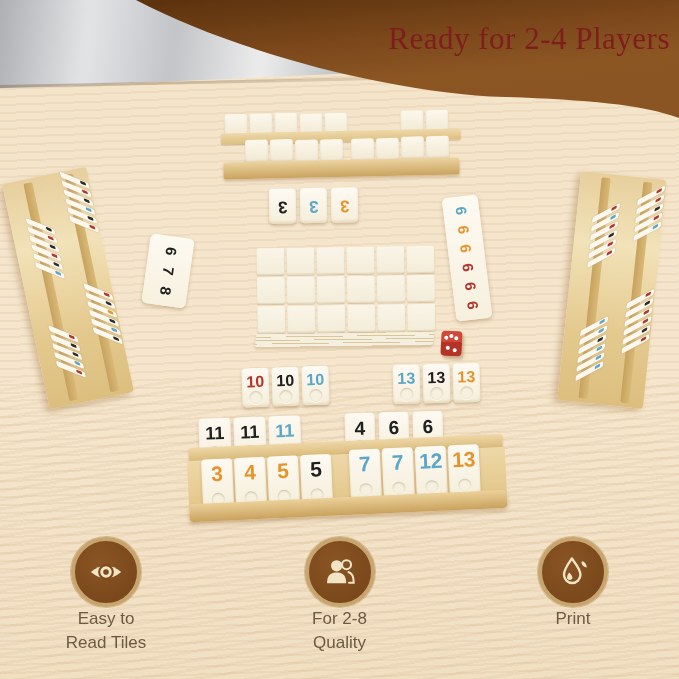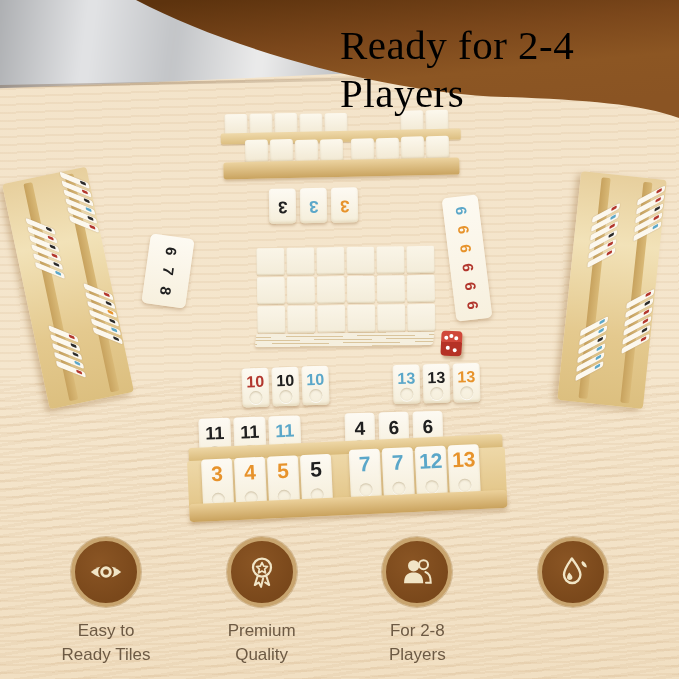--- a/index.html
+++ b/index.html
@@ -17,22 +17,22 @@
       linear-gradient(180deg,#f3e3c9 0%,#f5e6cd 55%,#f1dfc2 100%);
     clip-path:polygon(0 13%, 30% 11.8%, 62% 10.3%, 100% 8.4%, 100% 100%, 0 100%);}
   .grain-lower{position:absolute;left:0;top:380px;width:679px;height:299px;z-index:1;
     background:repeating-linear-gradient(171deg, rgba(180,135,82,.08) 0 3px, rgba(0,0,0,0) 3px 9px);}
   .table-edge{position:absolute;left:0;top:85px;width:460px;height:3px;z-index:2;
     background:linear-gradient(90deg,rgba(110,80,50,.35),rgba(110,80,50,.12));
     transform:rotate(-1.2deg);transform-origin:left center;}
 
   
   .banner{position:absolute;left:0;top:0;width:679px;height:140px;z-index:5;}
-  .banner-text{position:absolute;left:340px;top:21px;width:330px;z-index:6;text-align:left;
-    font-family:"Liberation Serif",serif;font-size:41px;letter-spacing:.5px;color:#000000;}
+  .banner-text{position:absolute;left:340px;top:21px;width:330px;z-index:6;text-align:right;
+    font-family:"Liberation Serif",serif;font-size:31px;letter-spacing:.5px;color:#7f1d1d;}
 
   
   .tile{position:relative;background:linear-gradient(180deg,#fdfaf3,#f5eeda);border-radius:4px;
     box-shadow:0 2px 3px rgba(140,95,50,.35), inset 0 -2px 2px rgba(195,170,125,.25);
     display:flex;justify-content:center;font-weight:bold;}
   .tile::after{content:"";position:absolute;left:50%;bottom:3px;width:13px;height:13px;margin-left:-7px;border-radius:50%;
     box-shadow:inset 0 1px 2px rgba(165,145,105,.5), 0 1px 0 rgba(255,255,255,.7);}
   .tgroup{position:absolute;display:flex;z-index:3;}
   .c-black{color:#202020}.c-blue{color:#5ba7c9}.c-orange{color:#e7932c}.c-red{color:#b2372e}
 
@@ -100,21 +100,21 @@
   .nr-run{position:absolute;z-index:2;display:flex;}
   .nr-run .tile{width:31px;height:47px;margin-right:2px;font-size:21px;padding-top:3px;}
   .run-left{left:14px;top:12px;}
   .run-right{left:162px;top:9px;}
 
   
   .features{position:absolute;left:36px;right:36px;top:537px;z-index:6;display:flex;justify-content:space-between;}
   .feature{width:140px;display:flex;flex-direction:column;align-items:center;}
   .fcircle{width:62px;height:62px;border-radius:50%;background:radial-gradient(circle at 40% 35%,#8a5524,#7a481b 70%);
     border:4px solid #c8a46e;box-shadow:0 0 0 1px rgba(170,135,85,.45);display:flex;align-items:center;justify-content:center;}
-  .flabel{margin-top:12px;font-size:17px;line-height:24px;color:#6d5a44;text-align:center;}
+  .flabel{font-size:17px;line-height:24px;color:#6d5a44;text-align:center;}
   .flabel span{display:block;}
 </style>
 </head>
 <body>
 
 <div class="scene">
 
   <div class="room"></div>
   <div class="table"></div>
   <div class="grain-lower"></div>
@@ -461,57 +461,44 @@
     <div class="feature">
       <div class="fcircle">
         <svg width="36" height="36" viewBox="0 0 32 32">
           <path d="M2.5,16 Q16,5 29.5,16 Q16,27 2.5,16 Z" fill="#f1e5c6"></path>
           <circle cx="16" cy="16" r="7" fill="#7c4a1c"></circle>
           <circle cx="16" cy="16" r="3.8" fill="none" stroke="#f1e5c6" stroke-width="2.6"></circle>
         </svg>
       </div>
       <div class="flabel">
         <span>Easy to</span>
-          <span>Ready Tiles</span>
-      </div>
-    </div>
-    <div class="feature">
-      <div class="fcircle">
-        <svg width="36" height="36" viewBox="0 0 32 32" fill="none" stroke="#f1e5c6" stroke-width="2" stroke-linejoin="round" stroke-linecap="round">
-          <circle cx="16" cy="12" r="8"></circle>
-          <path d="M16,7.6 L17.5,10.7 L20.9,11.1 L18.4,13.4 L19.1,16.8 L16,15.1 L12.9,16.8 L13.6,13.4 L11.1,11.1 L14.5,10.7 Z" stroke-width="1.5"></path>
-          <path d="M12.2,19.4 L9.6,27.6 L13.2,25.3 L15.2,29.2 L17,21.6" stroke-width="1.8"></path>
-          <path d="M19.8,19.4 L22.4,27.6 L18.8,25.3" stroke-width="1.8"></path>
-        </svg>
-      </div>
-      <div class="flabel">
-        <span>Premium</span>
-          <span>Quality</span>
+          <span>Read Tiles</span>
       </div>
     </div>
     <div class="feature">
       <div class="fcircle">
         <svg width="36" height="36" viewBox="0 0 32 32">
           <circle cx="21.8" cy="9.5" r="4" fill="none" stroke="#f1e5c6" stroke-width="1.8"></circle>
           <path d="M23.5,16 C26.8,17 28.2,20 28.2,25.5 L24,25.5" fill="none" stroke="#f1e5c6" stroke-width="1.8" stroke-linecap="round"></path>
           <circle cx="13" cy="10.5" r="5" fill="#f1e5c6"></circle>
           <path d="M4.5,26 C4.5,18.5 8,16.5 13,16.5 C18,16.5 21.5,18.5 21.5,26 Z" fill="#f1e5c6"></path>
         </svg>
       </div>
       <div class="flabel">
         <span>For 2-8</span>
-          <span>Players</span>
+          <span>Quality</span>
       </div>
     </div>
     <div class="feature">
       <div class="fcircle">
         <svg width="36" height="36" viewBox="0 0 32 32">
           <path d="M15,4 C11.5,9 8,13.5 8,18.5 A7.3,7.3 0 0 0 22.6,18.5 C22.6,13.5 18.5,9 15,4 Z" fill="none" stroke="#f1e5c6" stroke-width="2.1" stroke-linejoin="round"></path>
           <path d="M12.6,16.5 C11.4,18.2 10.7,19.5 10.7,20.7 A2.4,2.4 0 0 0 15.5,20.7 C15.5,19.5 13.9,18.2 12.6,16.5 Z" fill="#f1e5c6"></path>
           <path d="M24.5,6.2 C26.8,7.4 28.3,9.6 28.2,12 C25.8,11.8 23.9,10 23.4,7.6 Z" fill="#f1e5c6"></path>
         </svg>
       </div>
       <div class="flabel">
+          <span>Print</span>
       </div>
     </div>
   </div>
 
 </div>
 
 </body></html>

